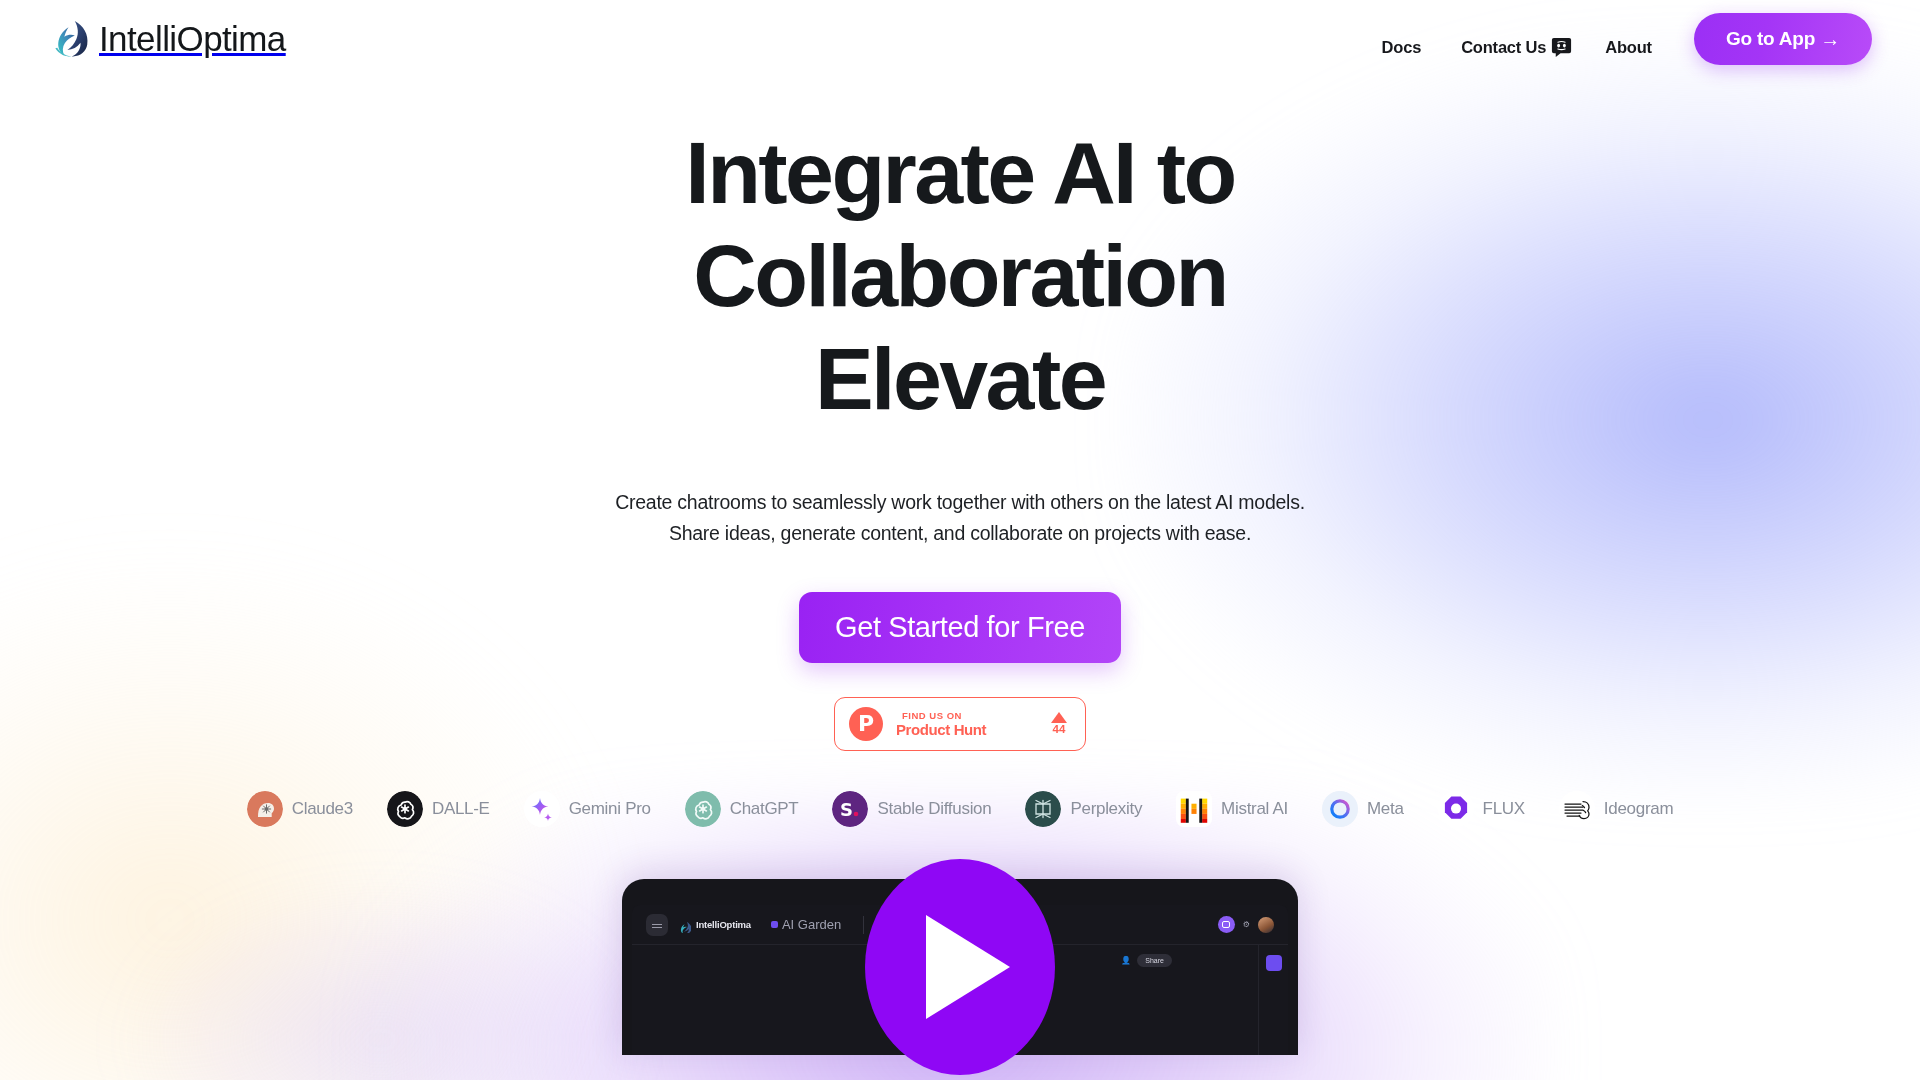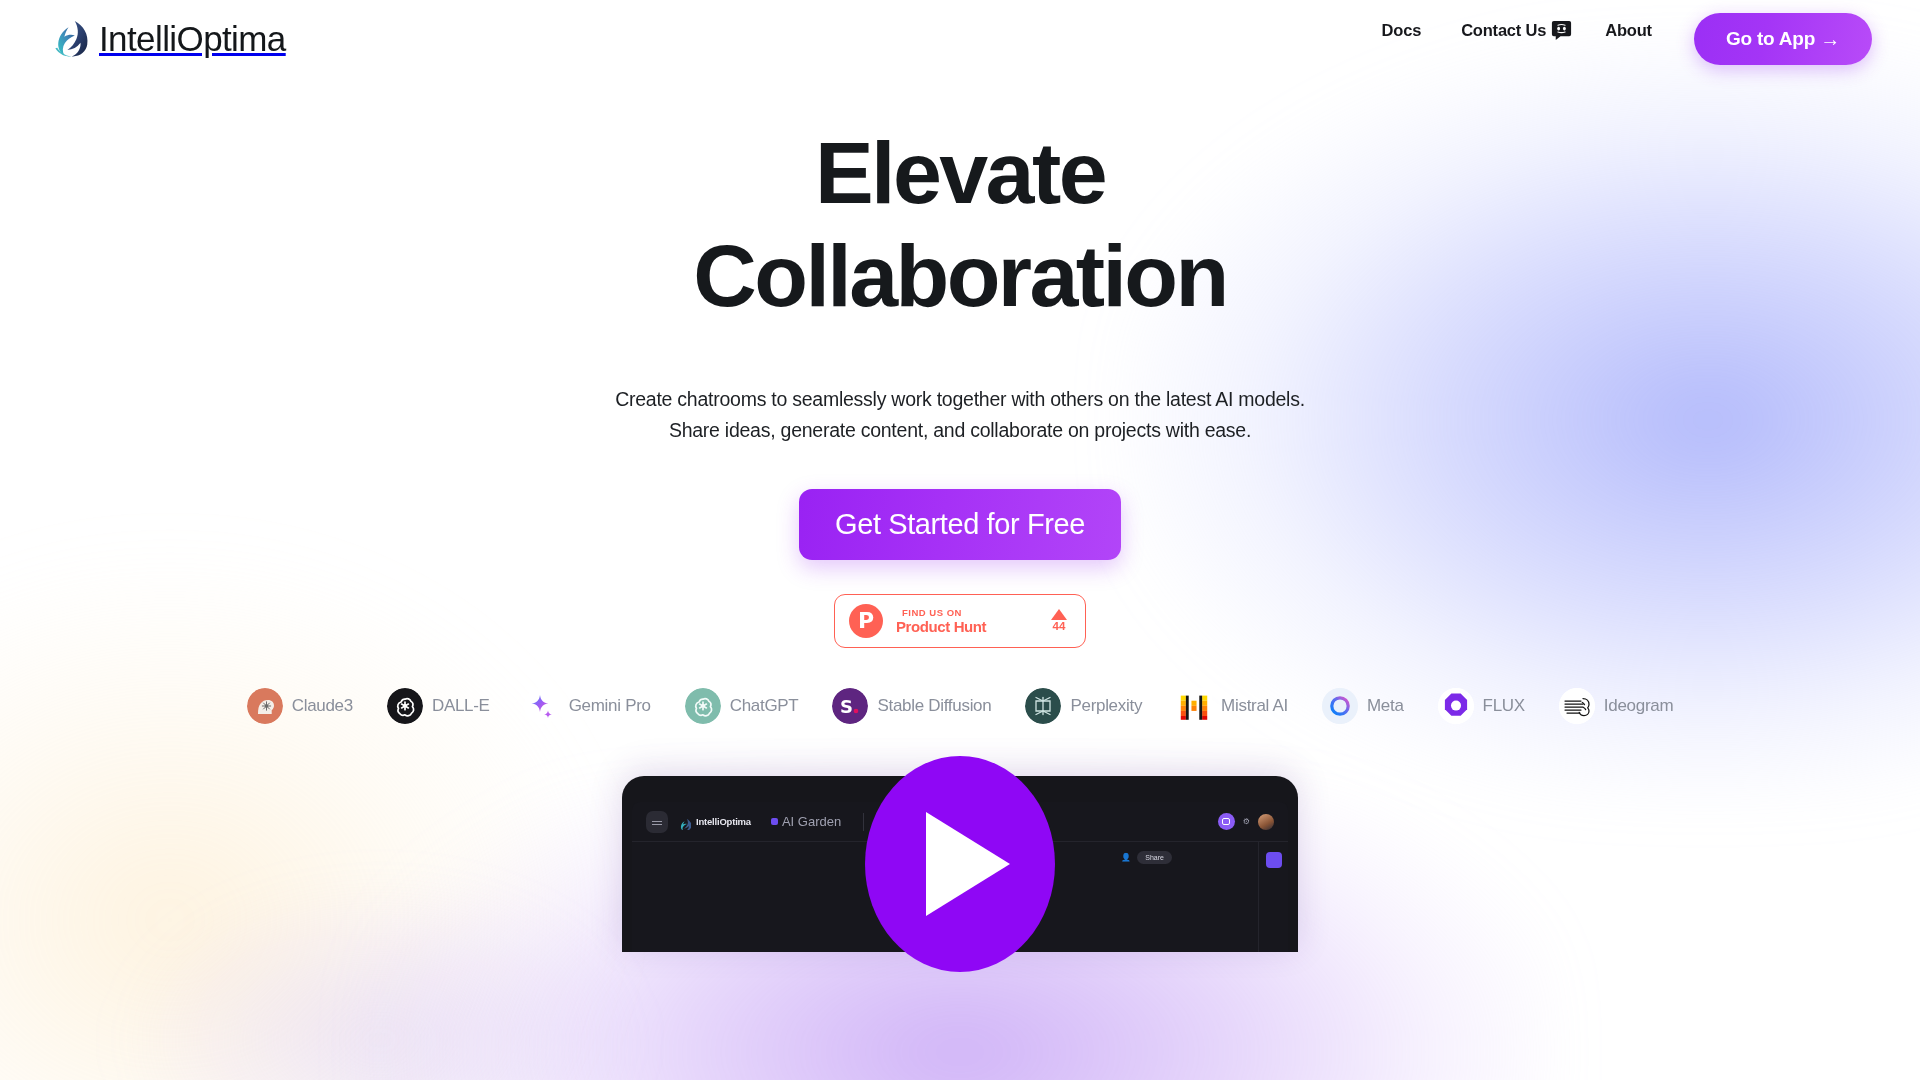--- a/index.html
+++ b/index.html
@@ -77,21 +77,21 @@
 
   .brand { display: flex; align-items: center; gap: 9px; }
   .brand-mark { width: 38px; height: 42px; display: block; }
   .brand-name {
     font-size: 35px;
     font-weight: 400;
     letter-spacing: -0.6px;
     color: #14171a;
   }
 
-  .nav { display: flex; align-items: flex-start; gap: 0; }
+  .nav { display: flex; align-items: flex-end; gap: 0; }
   .nav-link {
     font-size: 16.5px;
     font-weight: 700;
     color: #17181c;
     text-decoration: none;
     letter-spacing: -0.2px;
     padding: 8px 20px;
     white-space: nowrap;
   }
   .nav-contact-wrap { display: flex; align-items: center; padding-right: 12px; }
@@ -395,22 +395,23 @@
     <button class="cta-nav">
       <span>Go to App</span>
       <span class="arrow">→</span>
     </button>
   </nav>
 </header>
 
 <main class="hero">
 
   <h1 class="hero-title">
+    <div>Integrate AI to</div>
+    <div>Collaboration</div>
     <div>Elevate</div>
-    <div>Collaboration</div>
   </h1>
 
   <p class="hero-sub">
     <span>Create chatrooms to seamlessly work together with others on the latest AI models.</span><br>
     <span>Share ideas, generate content, and collaborate on projects with ease.</span>
   </p>
 
   <div>
     <button class="cta-primary">Get Started for Free</button>
   </div>

